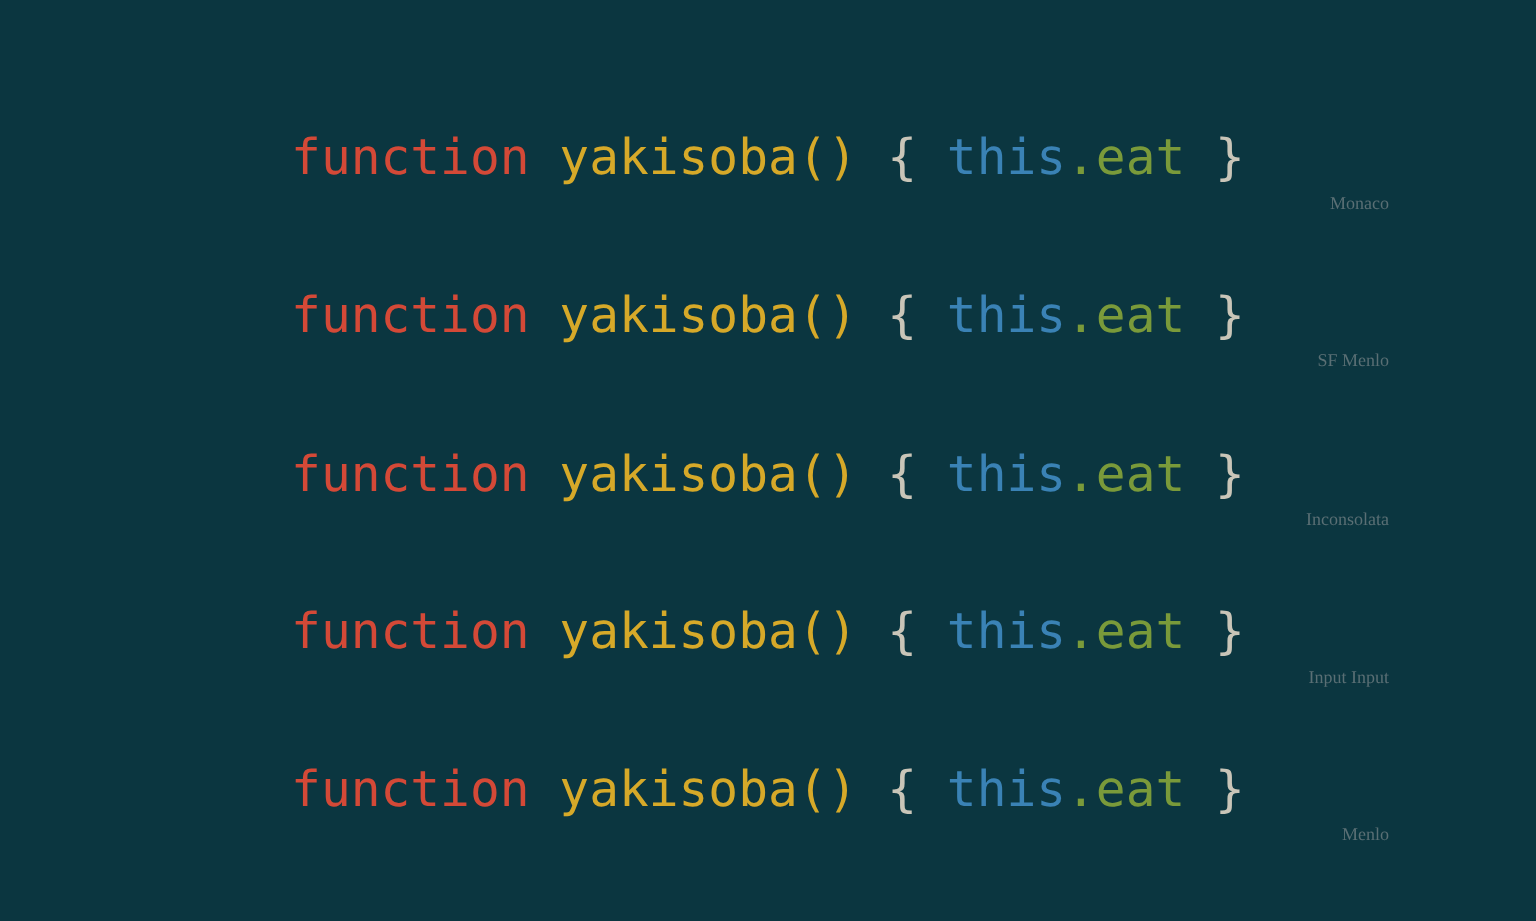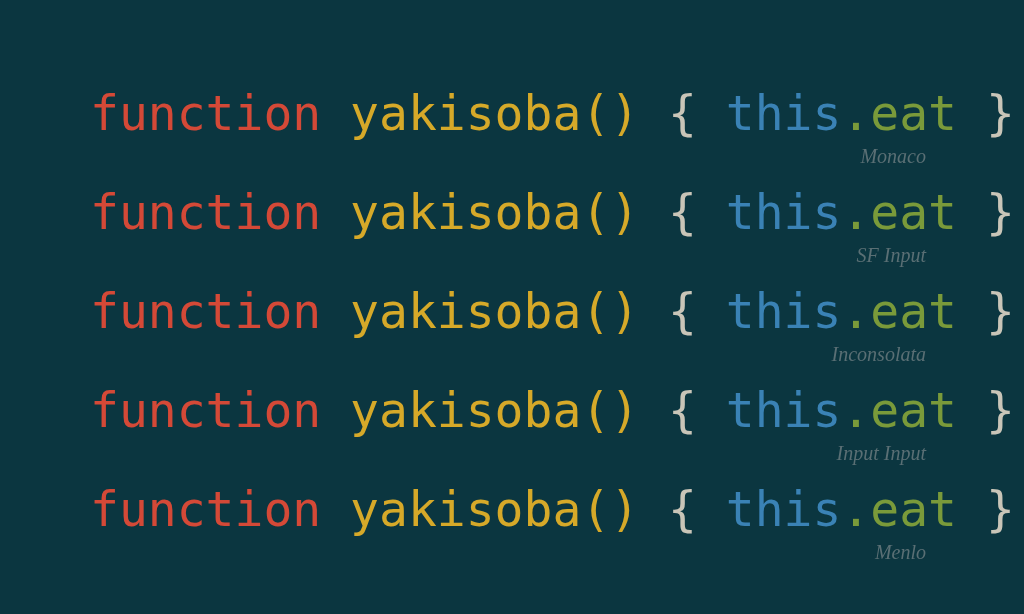--- a/index.html
+++ b/index.html
@@ -16,29 +16,28 @@
       flex-direction: column;
       justify-content: space-between;
     }
     .sample-row {
       display: flex;
       flex-direction: column;
       align-items: flex-end;
     }
     .code-line {
       font-family: "Menlo", "Monaco", "Consolas", monospace;
-      font-size: 48px;
+      font-size: 33px;
       white-space: nowrap;
       width: 100%;
-      text-align: right;
+      text-align: center;
     }
     .font-label {
       font-family: Georgia, "Times New Roman", serif;
-      font-style: italic;
-      font-size: 20px;
+      font-size: 12px;
       color: #5a6f74;
       margin-top: 4px;
       padding-right: 8px;
     }
     .tok-keyword { color: #d44937; }
     .tok-funcname { color: #d6a929; }
     .tok-parens { color: #d6a929; }
     .tok-brace { color: #c9c5b8; }
     .tok-this { color: #3a82b5; }
     .tok-dot { color: #7a9a3a; }
@@ -52,21 +51,21 @@
   <div class="code-line">
     <span class="tok-keyword">function</span><span class="tok-space"> </span><span class="tok-funcname">yakisoba</span><span class="tok-parens">()</span><span class="tok-space"> </span><span class="tok-brace">{</span><span class="tok-space"> </span><span class="tok-this">this</span><span class="tok-dot">.</span><span class="tok-method">eat</span><span class="tok-space"> </span><span class="tok-brace">}</span>
   </div>
   <div class="font-label">Monaco</div>
 </div>
 
 <div class="sample-row">
   <div class="code-line">
     <span class="tok-keyword">function</span><span class="tok-space"> </span><span class="tok-funcname">yakisoba</span><span class="tok-parens">()</span><span class="tok-space"> </span><span class="tok-brace">{</span><span class="tok-space"> </span><span class="tok-this">this</span><span class="tok-dot">.</span><span class="tok-method">eat</span><span class="tok-space"> </span><span class="tok-brace">}</span>
   </div>
-  <div class="font-label">SF Input</div>
+  <div class="font-label">SF Menlo</div>
 </div>
 
 <div class="sample-row">
   <div class="code-line">
     <span class="tok-keyword">function</span><span class="tok-space"> </span><span class="tok-funcname">yakisoba</span><span class="tok-parens">()</span><span class="tok-space"> </span><span class="tok-brace">{</span><span class="tok-space"> </span><span class="tok-this">this</span><span class="tok-dot">.</span><span class="tok-method">eat</span><span class="tok-space"> </span><span class="tok-brace">}</span>
   </div>
   <div class="font-label">Inconsolata</div>
 </div>
 
 <div class="sample-row">

